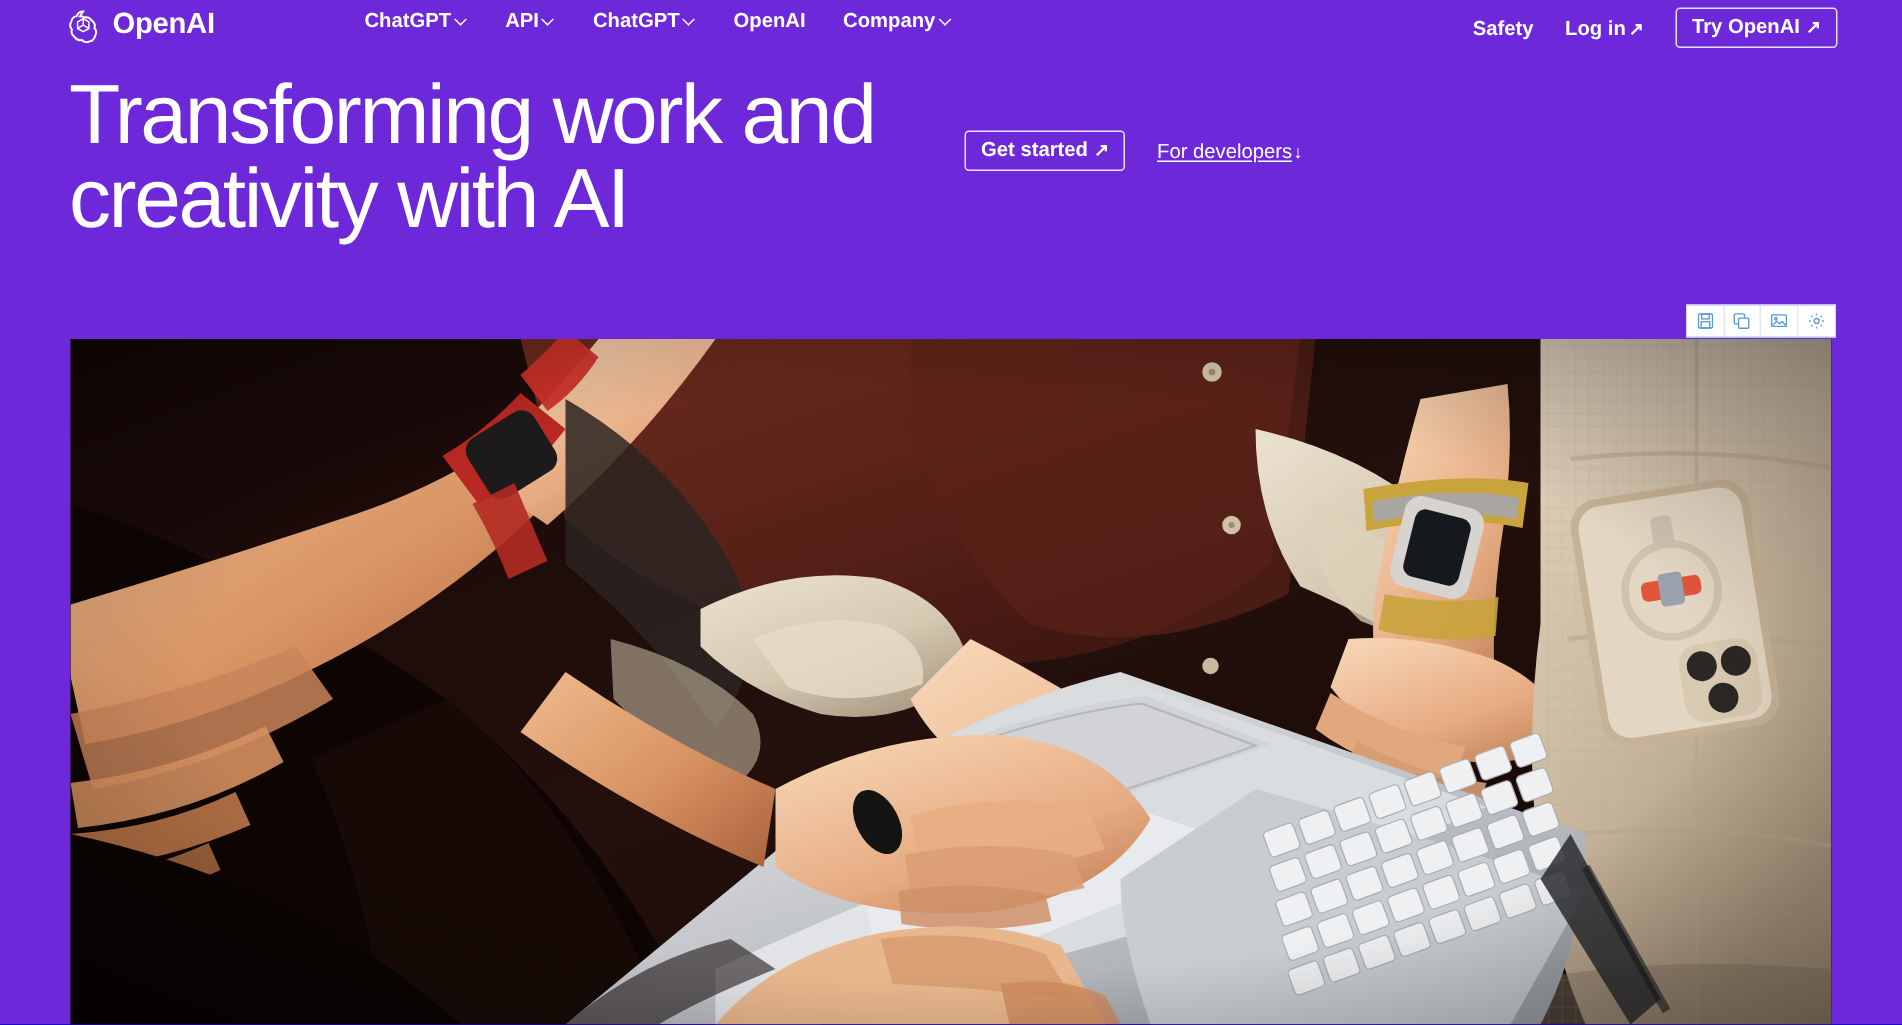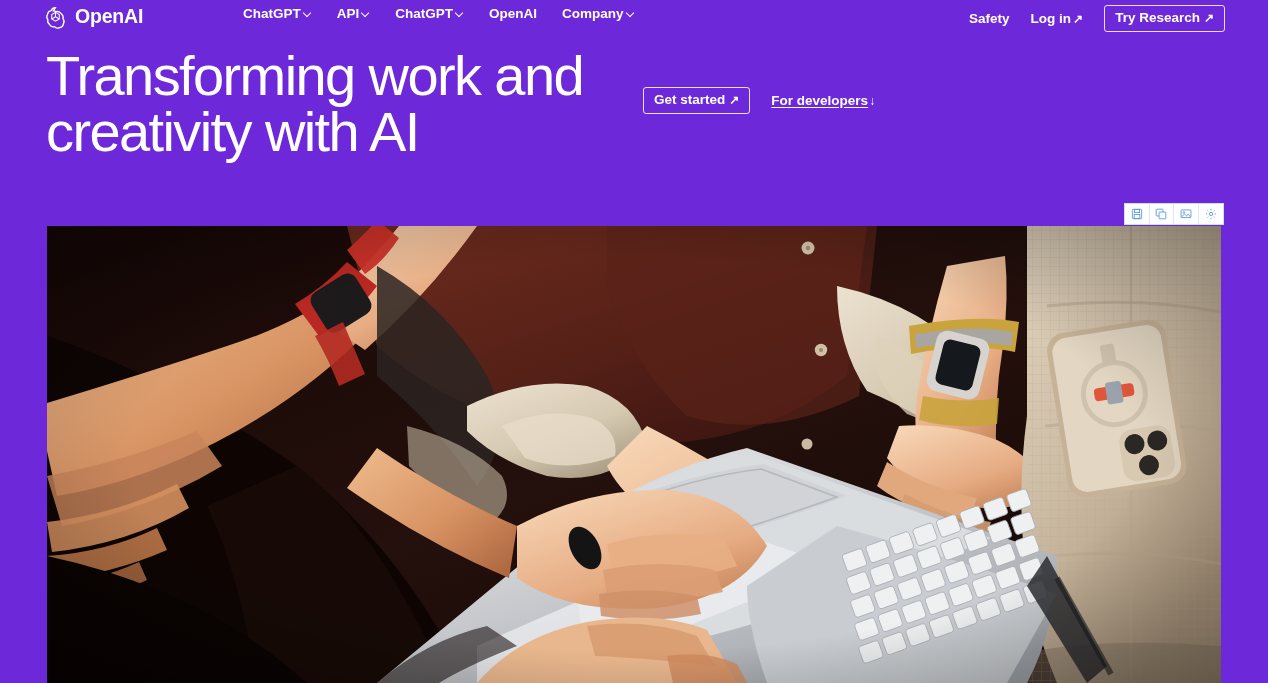--- a/index.html
+++ b/index.html
@@ -160,21 +160,21 @@
   }
   .hero-actions {
     margin-top: 36px;
     display: flex;
     align-items: center;
     gap: 21px;
   }
   .link-underline {
     color: #ffffff;
     font-size: 13.5px;
-    font-weight: 700;
+    font-weight: 400;
     text-decoration: none;
     cursor: pointer;
     display: inline-flex;
     align-items: baseline;
     gap: 1px;
     white-space: nowrap;
   }
   .link-underline .u { text-decoration: underline; text-underline-offset: 2px; }
   .arrow-dn { font-size: 12px; }
 
@@ -258,21 +258,21 @@
 
     <div class="nav-right">
       <a class="nav-link">
         <span>Safety</span>
       </a>
       <a class="nav-link">
         <span>Log in</span>
         <span class="arrow-ne">↗</span>
       </a>
       <button class="btn-outline">
-        <span>Try Research</span>
+        <span>Try OpenAI</span>
         <span class="arrow-ne">↗</span>
       </button>
     </div>
   </div>
 
   <div class="hero">
     <h1 class="hero-title">Transforming work and
 creativity with AI</h1>
 
     <div class="hero-right">

